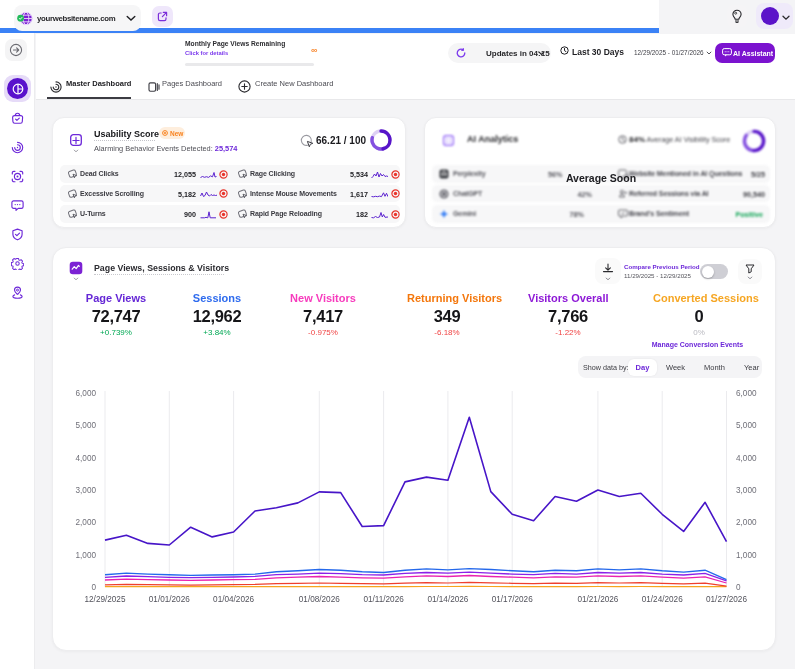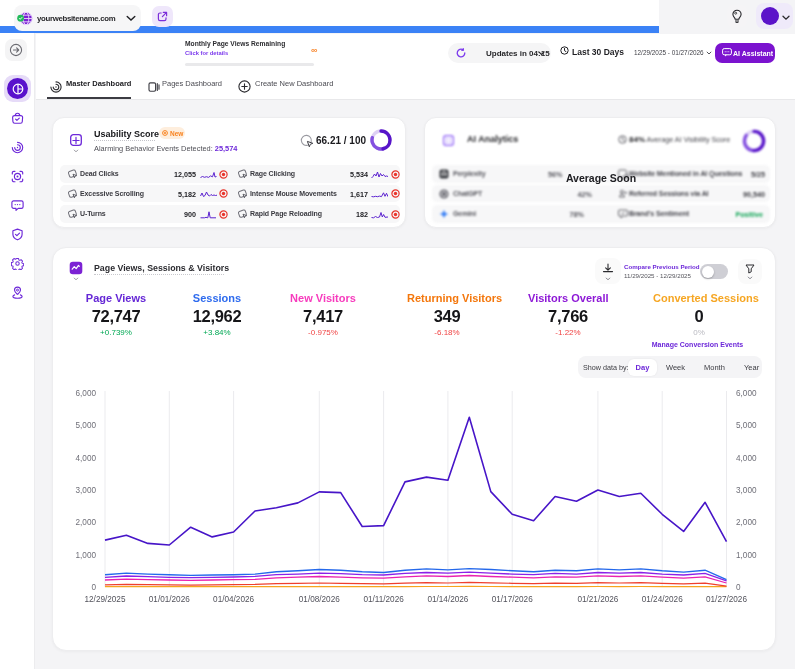--- a/index.html
+++ b/index.html
@@ -1,20 +1,20 @@
 <!DOCTYPE html>
 <html><head>
 <meta charset="utf-8">
 <style>
   * { margin:0; padding:0; box-sizing:border-box; }
   html,body { width:795px; height:669px; overflow:hidden; }
   body { font-family:"Liberation Sans", sans-serif; background:#f4f4f6; position:relative; }
   .abs { position:absolute; }
   
-  #topbar { position:absolute; left:0; top:0; width:659px; height:33px; background:#fff; border-bottom:7px solid #3b82f6; z-index:5; }
+  #topbar { position:absolute; left:0; top:0; width:659px; height:33px; background:#fff; border-bottom:5px solid #3b82f6; z-index:5; }
   #sitepill { position:absolute; left:14px; top:5px; width:127px; height:26px; background:#f6f6f7; border-radius:8px; }
   #sitepill .txt { position:absolute; left:23px; top:9px; font-size:7.8px; font-weight:700; color:#27272a; letter-spacing:-0.3px; }
   #extbtn { position:absolute; left:152px; top:6px; width:21px; height:21px; background:#efe7fb; border-radius:7px; }
   #bulbbtn { position:absolute; left:727px; top:5px; width:20px; height:22px; background:#f5f4f6; border-radius:6px; }
   #avpill { position:absolute; left:756px; top:3px; width:37px; height:26px; background:#efeafa; border-radius:8px; }
   #avpill .circ { position:absolute; left:5px; top:4px; width:18px; height:18px; border-radius:50%; background:#5b13c9; }
   
   #sidebar { position:absolute; left:0; top:33px; width:35px; height:636px; background:#fff; border-right:1px solid #ececee; z-index:4; }
   #collapsebtn { position:absolute; left:5px; top:6px; width:22px; height:22px; background:#f4f4f5; border-radius:7px; }
   .sic { position:absolute; left:11px; width:13px; height:13px; }

